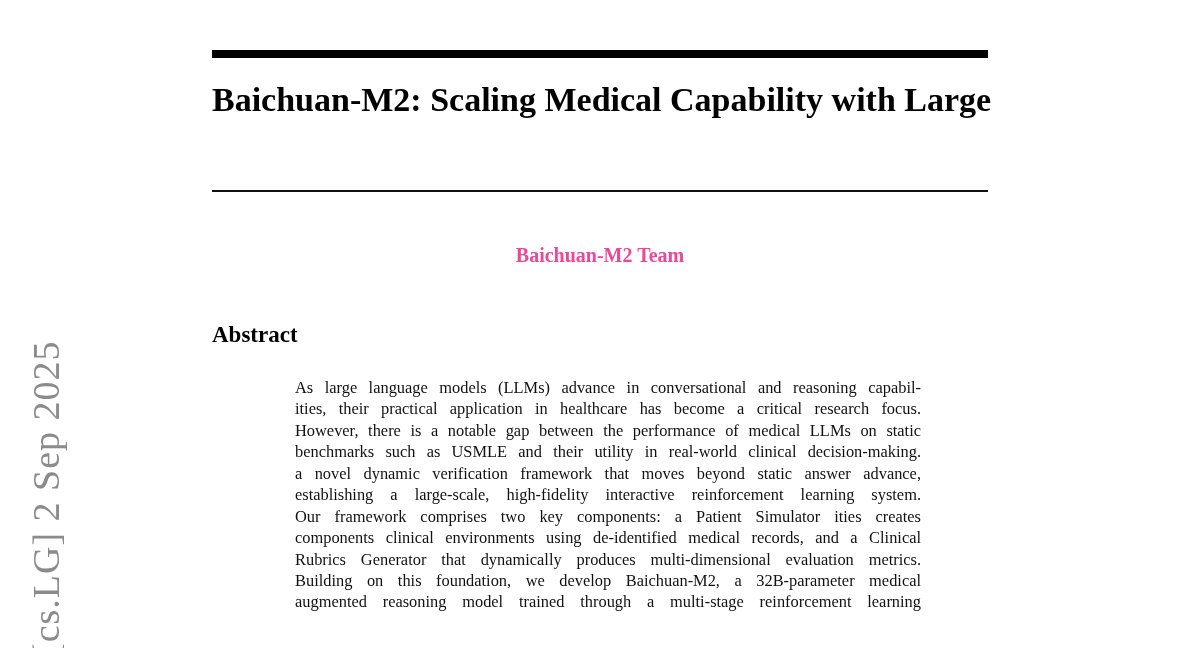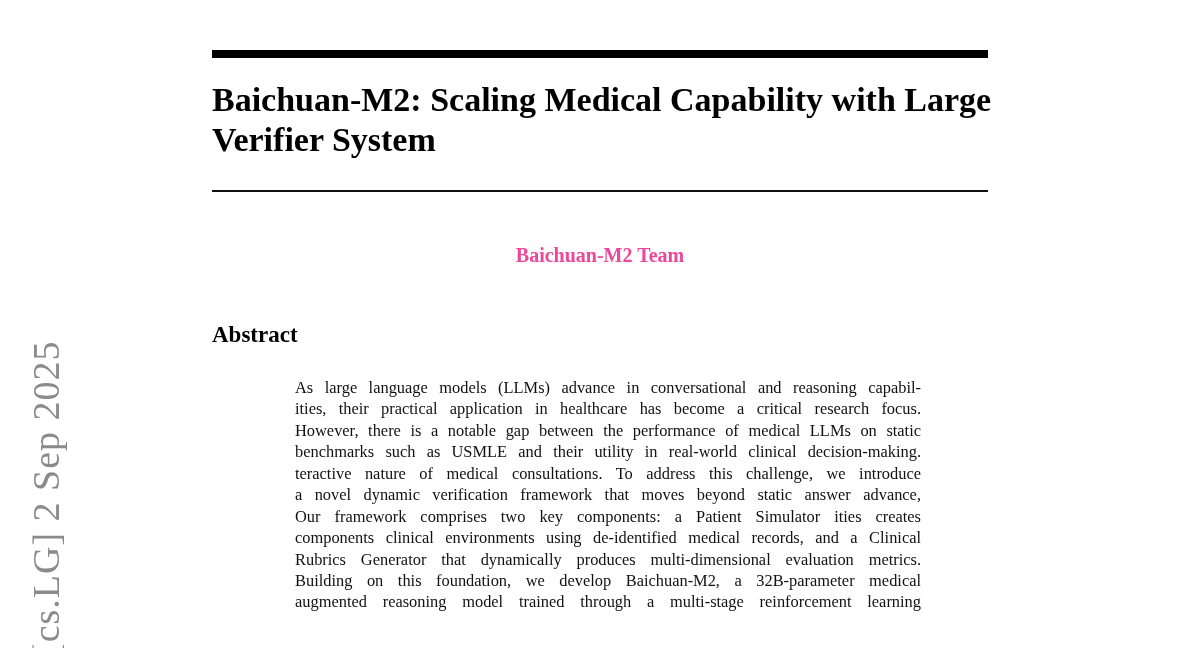--- a/index.html
+++ b/index.html
@@ -46,21 +46,21 @@
     top: 190px;
     width: 776px;
     height: 2px;
     background: #111111;
   }
   .title-block {
     position: absolute;
     left: 212px;
     top: 80px;
     width: 776px;
-    text-align: left;
+    text-align: right;
     color: #000000;
   }
   .title-line {
     font-size: 34px;
     font-weight: bold;
     line-height: 40px;
     white-space: nowrap;
   }
   .author {
     position: absolute;
@@ -105,36 +105,35 @@
 <body>
 
 <div class="page">
 
   <div class="watermark">[cs.LG] 2 Sep 2025</div>
 
   <div class="rule-top"></div>
 
   <div class="title-block">
     <div class="title-line">Baichuan-M2: Scaling Medical Capability with Large</div>
-    <div class="title-line">Verifier System</div>
   </div>
 
   <div class="rule-mid"></div>
 
   <div class="author">Baichuan-M2 Team</div>
 
   <div class="abstract-heading">Abstract</div>
 
   <div class="abstract-body" id="abstract-text">
       <div class="abs-line"><span>As large language models (LLMs) advance in conversational and reasoning capabil-</span></div>
       <div class="abs-line"><span>ities, their practical application in healthcare has become a critical research focus.</span></div>
       <div class="abs-line"><span>However, there is a notable gap between the performance of medical LLMs on static</span></div>
       <div class="abs-line"><span>benchmarks such as USMLE and their utility in real-world clinical decision-making.</span></div>
-      <div class="abs-line"><span>teractive nature of medical consultations. To address this challenge, we introduce</span></div>
       <div class="abs-line"><span>a novel dynamic verification framework that moves beyond static answer advance,</span></div>
+      <div class="abs-line"><span>establishing a large-scale, high-fidelity interactive reinforcement learning system.</span></div>
       <div class="abs-line"><span>Our framework comprises two key components: a </span><span class="it">Patient Simulator</span><span> ities creates</span></div>
       <div class="abs-line"><span>components clinical environments using de-identified medical records, and a </span><span class="it">Clinical</span></div>
       <div class="abs-line"><span class="it">Rubrics Generator</span><span> that dynamically produces multi-dimensional evaluation metrics.</span></div>
       <div class="abs-line"><span>Building on this foundation, we develop Baichuan-M2, a 32B-parameter medical</span></div>
       <div class="abs-line"><span>augmented reasoning model trained through a multi-stage reinforcement learning</span></div>
     </div>
 
 </div>
 
 </body></html>

